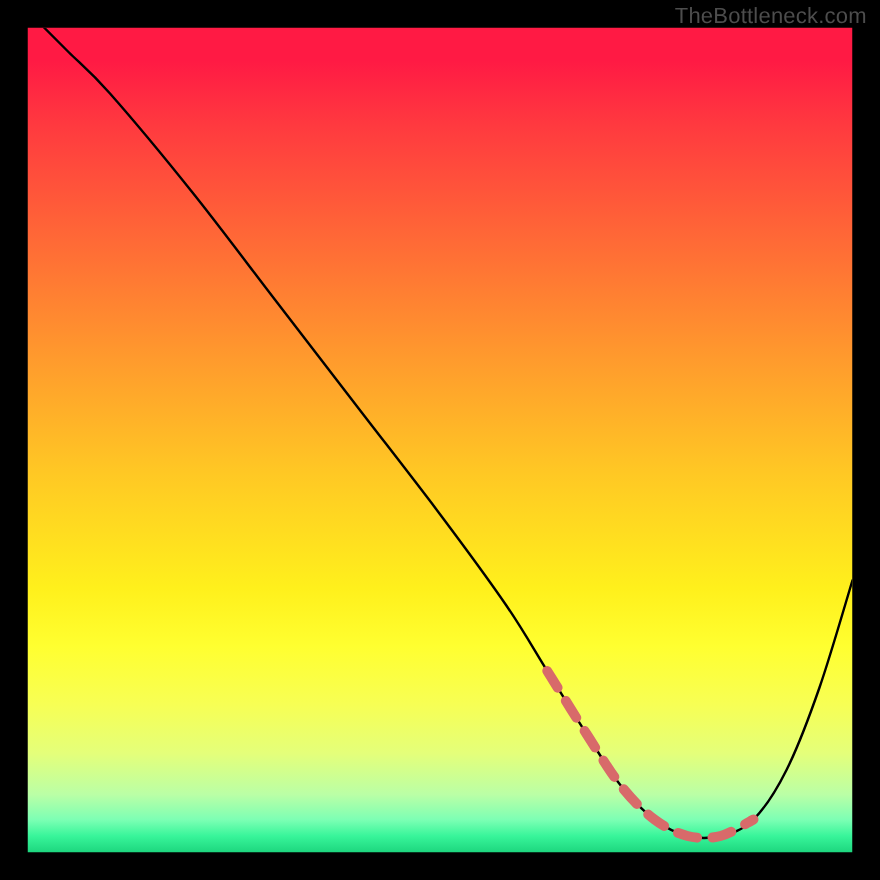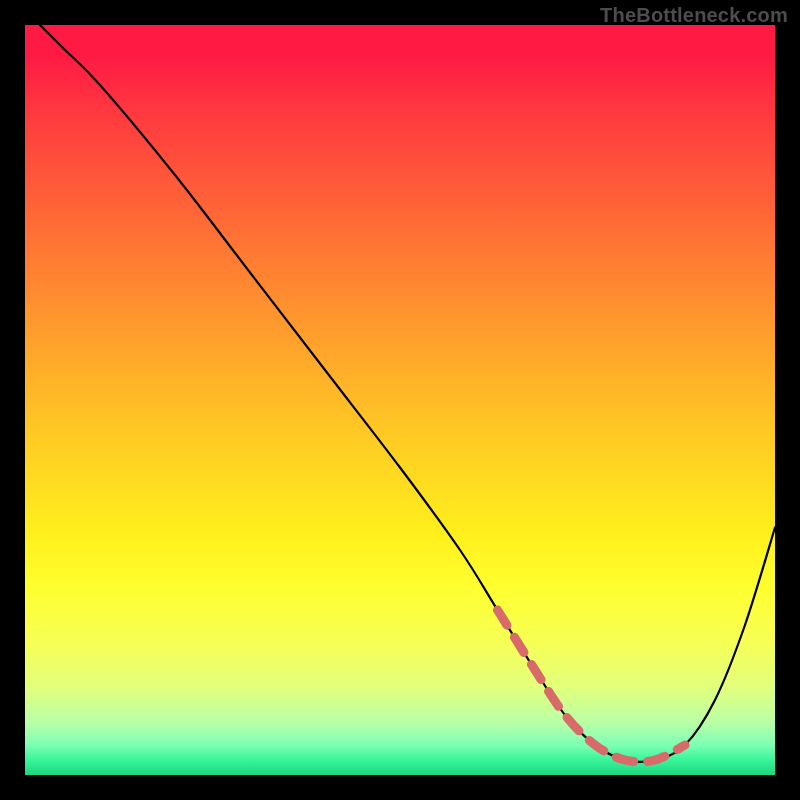--- a/index.html
+++ b/index.html
@@ -9,21 +9,21 @@
     width: 800px;
     height: 800px;
     background: #000;
   }
   .attribution {
     position: absolute;
     top: 4px;
     right: 12px;
     font-family: Arial, Helvetica, sans-serif;
     font-size: 20px;
-    font-weight: bold;
+    font-weight: normal;
     color: #4d4d4d;
     letter-spacing: 0.2px;
     z-index: 3;
   }
   .plot-area {
     position: absolute;
     left: 25px;
     top: 25px;
     width: 750px;
     height: 750px;

